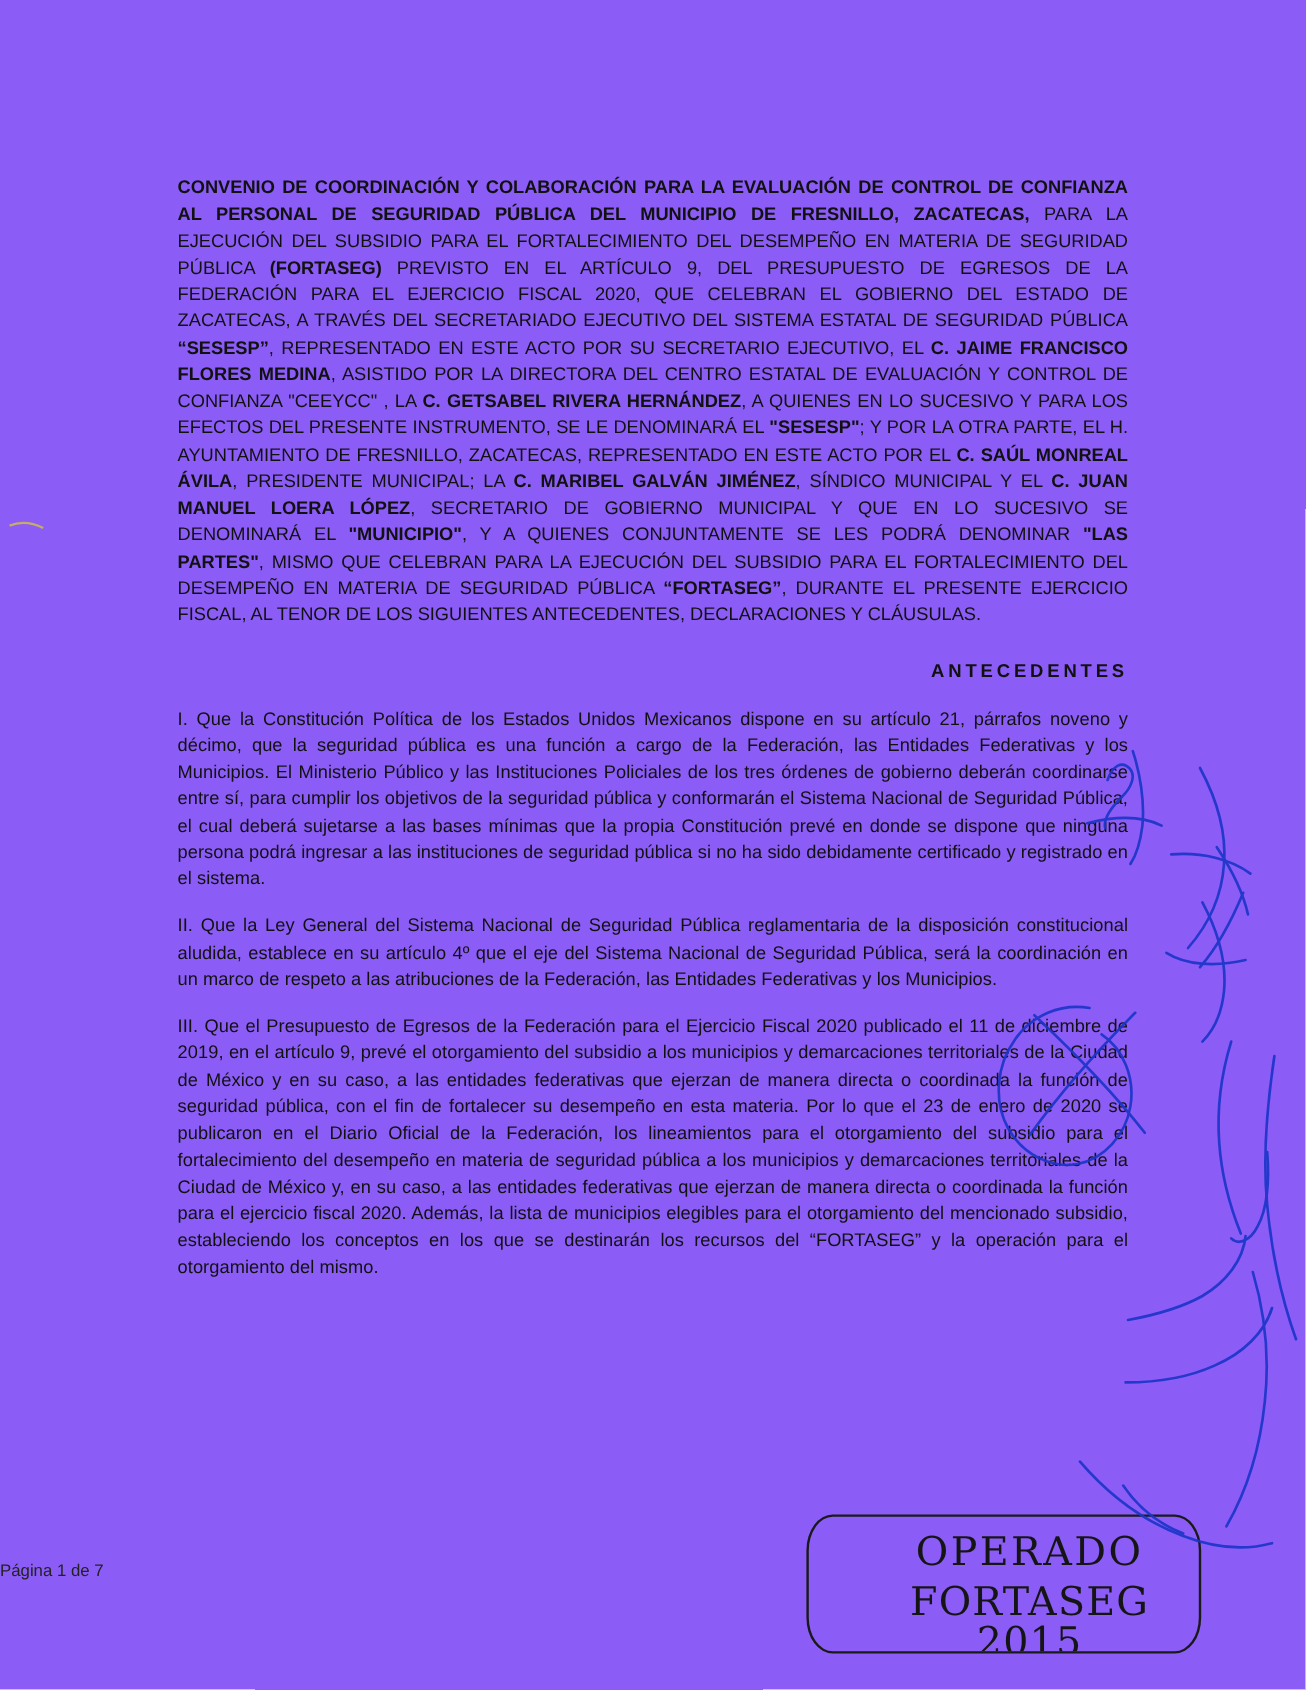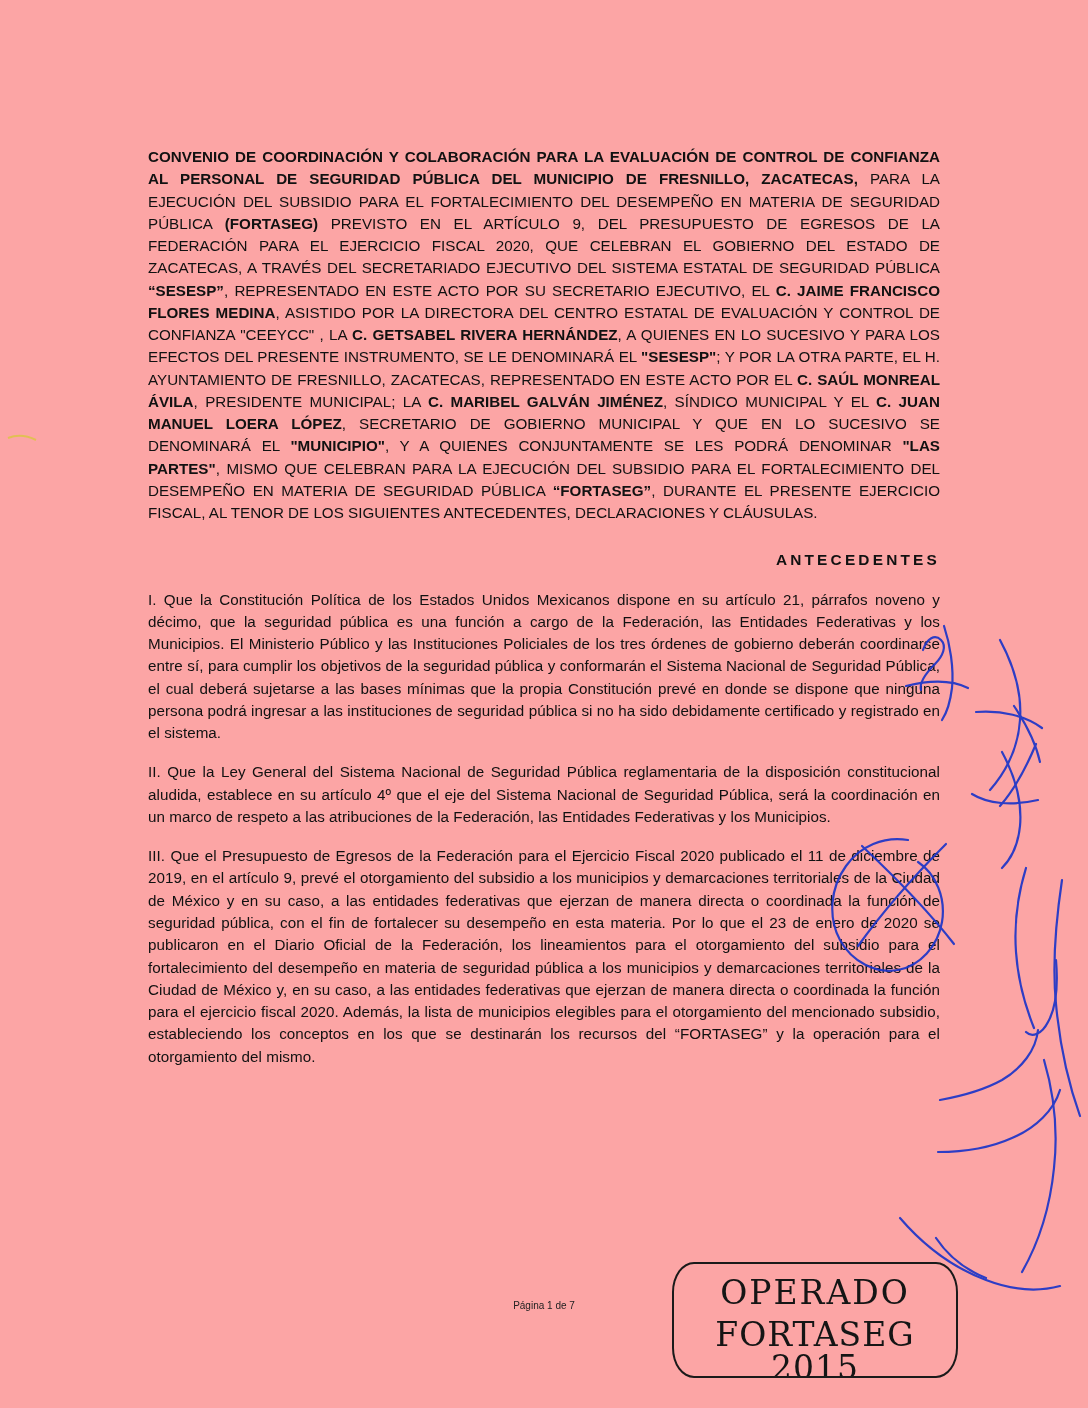--- a/index.html
+++ b/index.html
@@ -11,21 +11,21 @@
     width: 1088px;
     height: 1408px;
     position: relative;
     font-family: "Liberation Sans", sans-serif;
     color: #111111;
     overflow: hidden;
   }
   .page {
     position: absolute;
     inset: 0;
-    background: #fca5a5;
+    background: #8b5cf6;
   }
   .content {
     position: absolute;
     left: 148px;
     top: 146px;
     width: 792px;
   }
   .para {
     font-size: 15.2px;
     line-height: 1.465;
@@ -45,37 +45,37 @@
     font-weight: bold;
     font-size: 15.4px;
     letter-spacing: 3.2px;
     margin: 26px 0 20px 0;
   }
   .footer {
     position: absolute;
     left: 0;
     right: 0;
     top: 1300px;
-    text-align: center;
-    font-size: 10px;
+    font-size: 14px;
     color: #222;
   }
   
   .stamp {
     position: absolute;
     left: 672px;
     top: 1262px;
     width: 282px;
     height: 112px;
     border: 2.5px solid #1a1a1a;
     border-radius: 22px/30px;
     color: #151515;
     text-align: center;
     font-family: "DejaVu Serif", serif;
     overflow: hidden;
+    padding-left: 43px;
   }
   .stamp .l1 {
     font-size: 33px;
     letter-spacing: 2px;
     margin-top: 12px;
     line-height: 1;
   }
   .stamp .l2 {
     font-size: 33px;
     letter-spacing: 1px;

